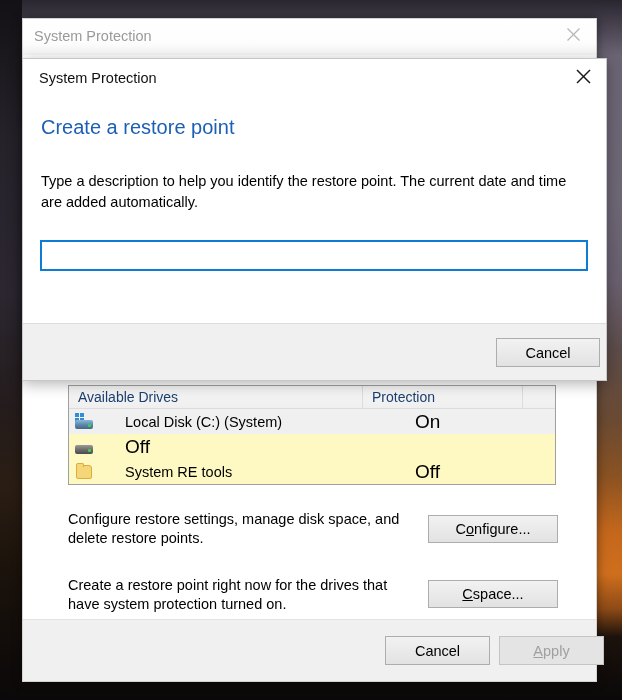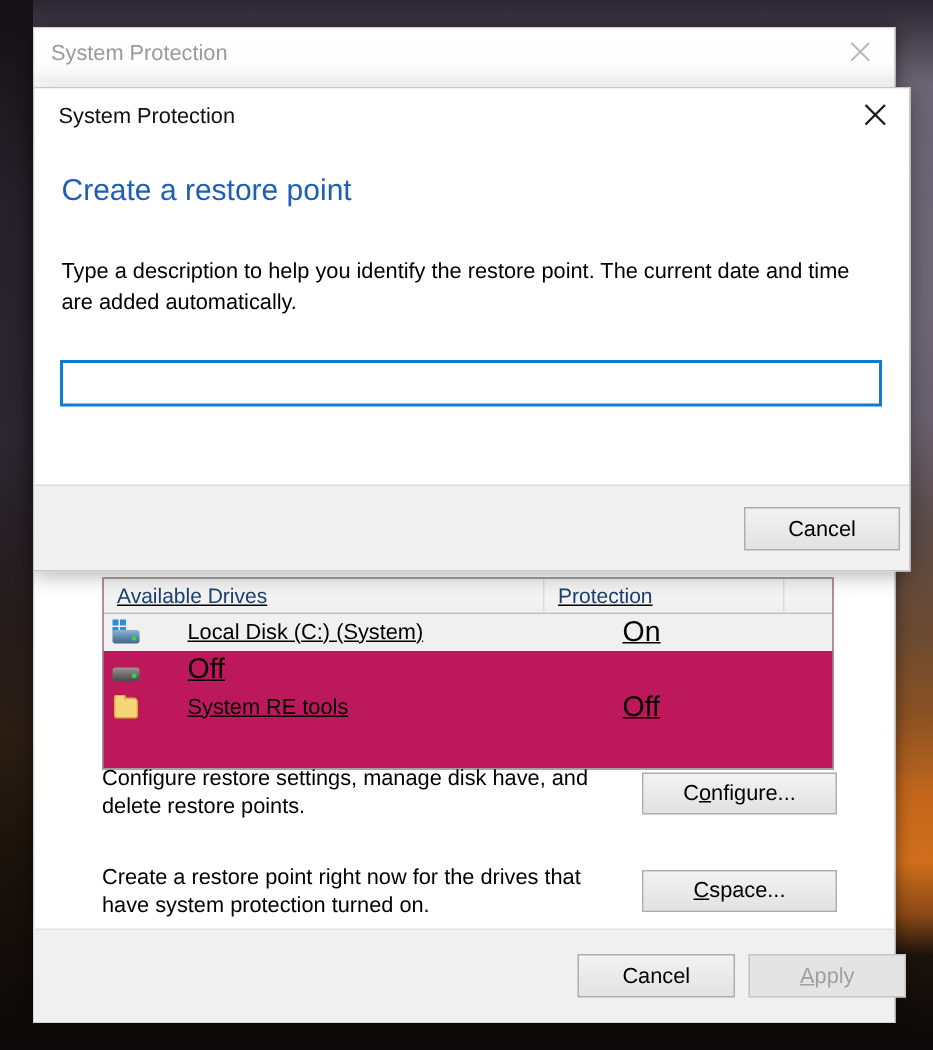--- a/index.html
+++ b/index.html
@@ -93,26 +93,25 @@
     height: 626px;
     background: #ffffff;
   }
 
   
   #drive-listbox {
     position: absolute;
     left: 45px;
     top: 330px;
     width: 488px;
-    height: 128px;
+    height: 100px;
     border: 1px solid #a0a0a0;
-    background: #be185d;
+    background: #fef9c3;
     box-sizing: border-box;
     overflow: hidden;
-    text-decoration: underline;
   }
   #drive-header {
     display: flex;
     height: 22px;
     background: linear-gradient(180deg,#f7f7f7 0%,#efefef 100%);
     border-bottom: 1px solid #dcdcdc;
     position: relative;
   }
   .drive-header-cell {
     font-size: 14px;
@@ -410,21 +409,21 @@
       <div class="drive-row">
         <span class="drive-icon">
           <span class="icon-folder"></span>
         </span>
         <span class="drive-name">System RE tools</span>
         <span class="drive-prot">Off</span>
       </div>
     </div>
 
     <div class="info-section" style="top:455px;">
-      <div class="info-text">Configure restore settings, manage disk have, and delete restore points.</div>
+      <div class="info-text">Configure restore settings, manage disk space, and delete restore points.</div>
       <div class="win-button" id="btn-configure">
         <span>C</span>
           <span class="accel">o</span>
           <span>nfigure...</span>
       </div>
     </div>
 
     <div class="info-section" style="top:521px;">
       <div class="info-text">Create a restore point right now for the drives that have system protection turned on.</div>
       <div class="win-button" id="btn-create">

